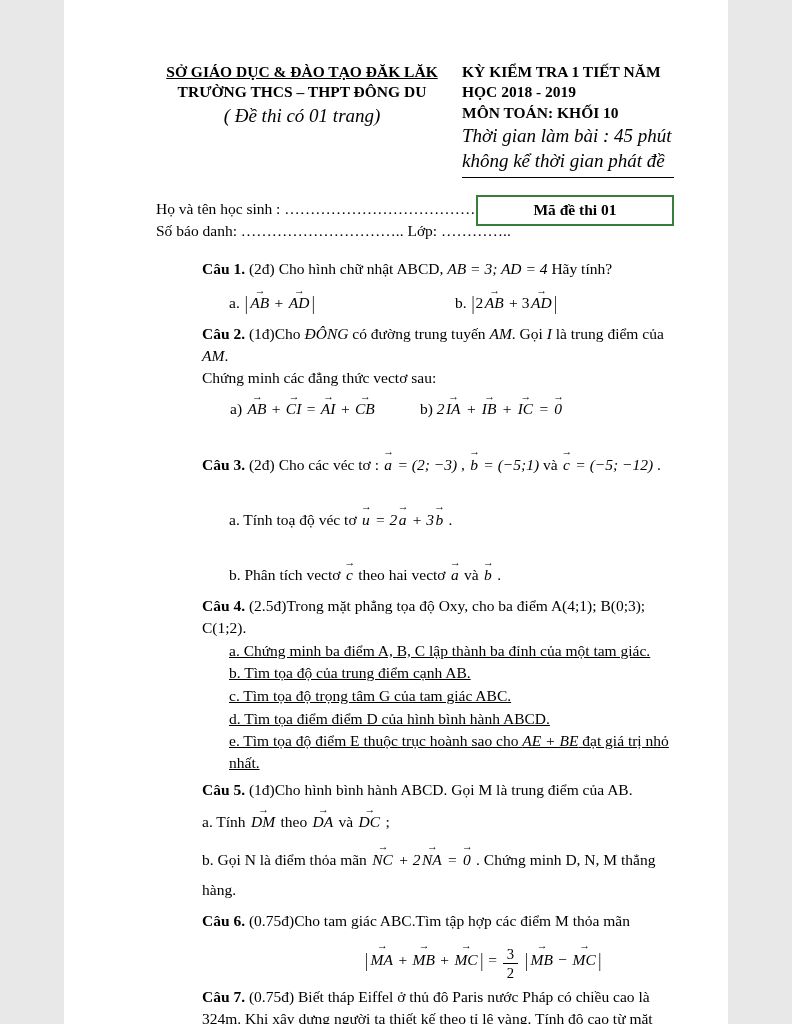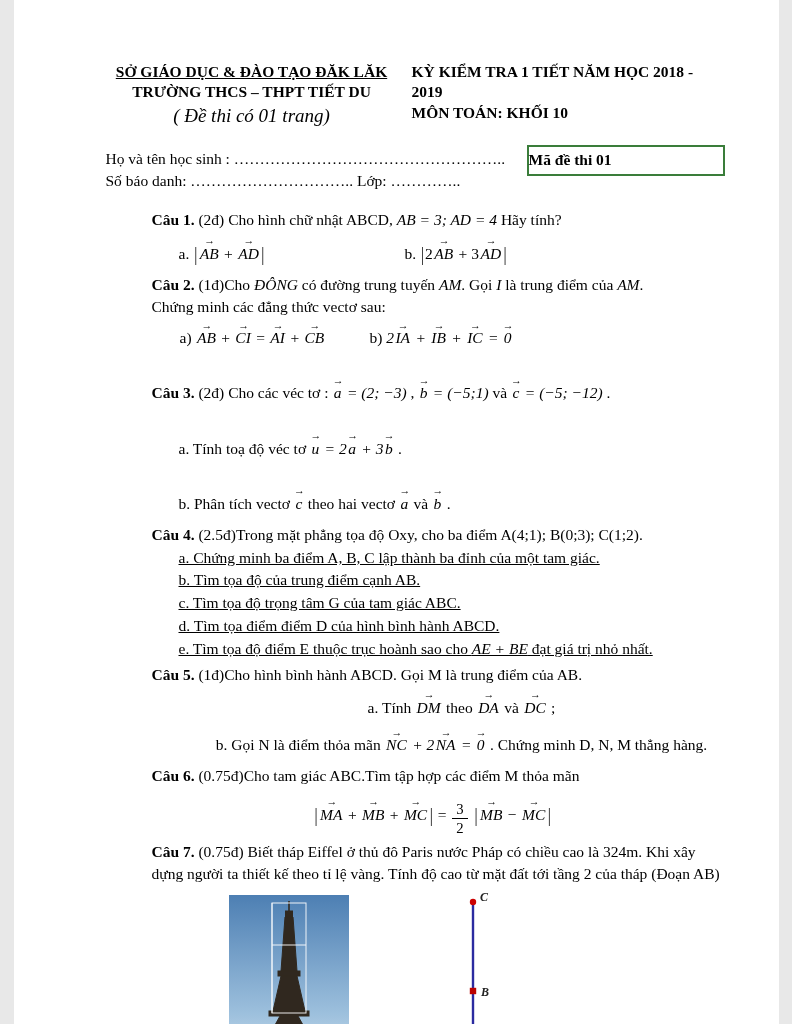--- a/index.html
+++ b/index.html
@@ -1,36 +1,36 @@
 <!DOCTYPE html>
 <html><head>
 <meta charset="utf-8">
 <style>
   * { margin:0; padding:0; box-sizing:border-box; }
   body { background:#e8e8e8; font-family:"Liberation Serif","DejaVu Serif",serif; }
   .page {
-    position:relative; width:765px; height:1024px; background:#ffffff;
+    position:relative; width:664px; height:1024px; background:#ffffff;
     margin:0 auto; padding:62px 54px 0 88px; color:#000;
     font-size:15.5px; overflow:hidden;
   }
 
   
   .header { display:flex; }
   .header-left { width:300px; text-align:center; line-height:1.32; }
   .header-right { flex:1; line-height:1.32; margin-left:10px; }
   .h-bold { font-weight:bold; font-size:15.5px; }
   .h-italic { font-style:italic; font-size:19px; }
   .underline { text-decoration:underline; }
   .time-note { border-bottom:1.5px solid #000; padding-bottom:3px; }
 
   
   .student-block { position:relative; margin-top:20px; padding-left:4px; line-height:1.45; font-size:15.5px; }
   .exam-code-box {
     position:absolute; right:0px; top:-3px; width:198px; height:31px;
-    border:2px solid #3a7d3a; display:flex; align-items:center; 
+    border:2px solid #3a7d3a; display:flex; align-items:center; justify-content:center;
     font-weight:bold; font-size:15.5px; background:#fff;
   }
 
   
   .content { margin-top:16px; margin-left:50px; line-height:1.4; }
   .q { margin-top:5px; }
   .q-label { font-weight:bold; }
   .mi { font-style:italic; }
   .bar { display:inline-block; transform:scaleY(1.35); padding:0 1px; }
 
@@ -42,46 +42,47 @@
   .math-line { line-height:1.95;margin-top:25px; }
 
   .frac { display:inline-block; vertical-align:-0.9em; text-align:center; font-size:0.95em; line-height:1.1; margin:0 2px; }
   .frac .num { display:block; border-bottom:1.2px solid #000; padding:0 4px 1px; }
   .frac .den { display:block; padding-top:1px; }
 
   .q-items-row { margin-left:27px; margin-top:8px; }
   .q-item-a220 { display:inline-block; width:222px; }
   .q-item-a185 { display:inline-block; width:186px;margin-left:28px; }
   .q-sub { margin-left:27px; }
-  .q-sub-deep { margin-left:47px; margin-top:7px;text-align:center; }
+  .q-sub-deep { margin-top:7px; }
   .q-list { margin-left:27px; }
   .q-list > div { margin-top:1px;text-decoration:underline; }
   .equation { margin-left:162px; margin-top:10px; line-height:2.3; }
 
   
   .figures { display:flex; margin-top:10px; margin-left:77px; align-items:flex-start; }
   .photo-col { display:flex; flex-direction:column; align-items:center; }
   .tower-photo { width:120px; height:170px; display:block; }
   .caption { margin-top:8px; font-size:15.5px; letter-spacing:1px; }
   .diagram { margin-left:104px; margin-top:-4px; }
 </style>
 </head>
 <body>
 
 <div class="page">
 
   <div class="header">
     <div class="header-left">
       <div class="h-bold underline">SỞ GIÁO DỤC &amp; ĐÀO TẠO ĐĂK LĂK</div>
-      <div class="h-bold">TRƯỜNG THCS – THPT TIẾT DU</div>
+      <div class="h-bold">TRƯỜNG THCS – THPT ĐÔNG DU</div>
       <div class="h-italic">( Đề thi có 01 trang)</div>
     </div>
     <div class="header-right">
       <div class="h-bold">KỲ KIỂM TRA 1 TIẾT NĂM HỌC 2018 - 2019</div>
       <div class="h-bold">MÔN TOÁN:  KHỐI 10</div>
+      <div class="h-italic time-note">Thời gian làm bài : 45 phút không kể thời gian phát đề</div>
     </div>
   </div>
 
   <div class="student-block">
     <div>Họ và tên học sinh : ……………………………………………..</div>
     <div>Số báo danh: ………………………….. Lớp: …………..</div>
     <div class="exam-code-box">
       <span>Mã đề thi 01</span>
     </div>
   </div>

